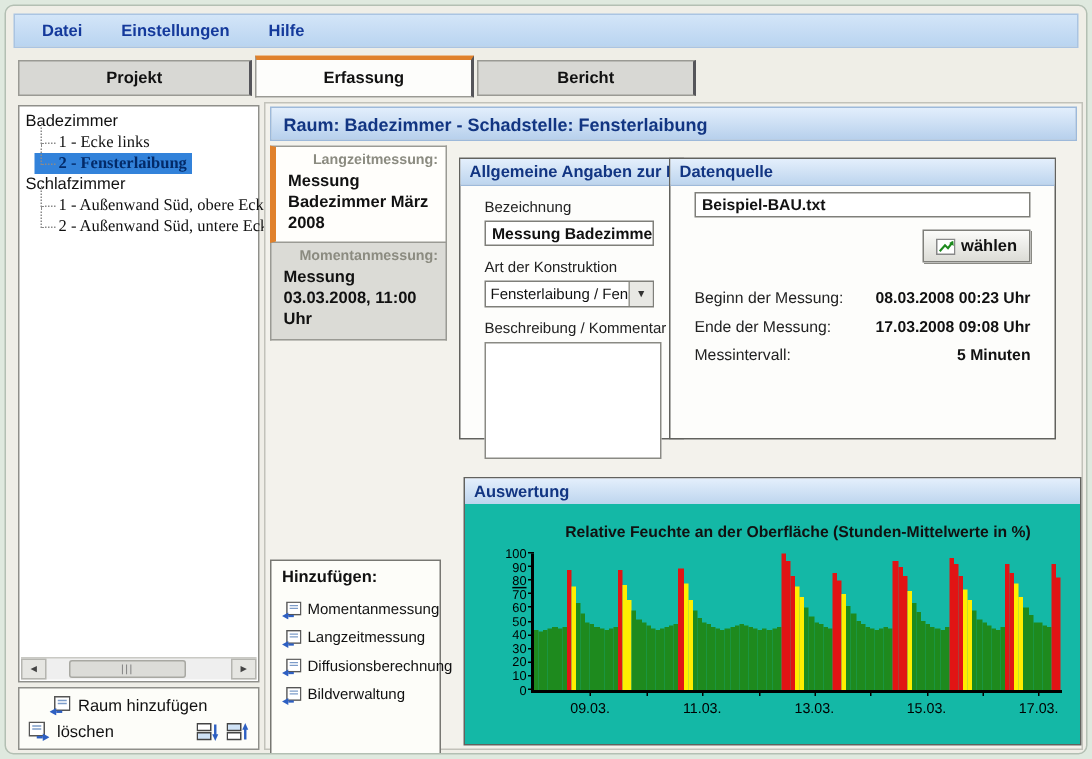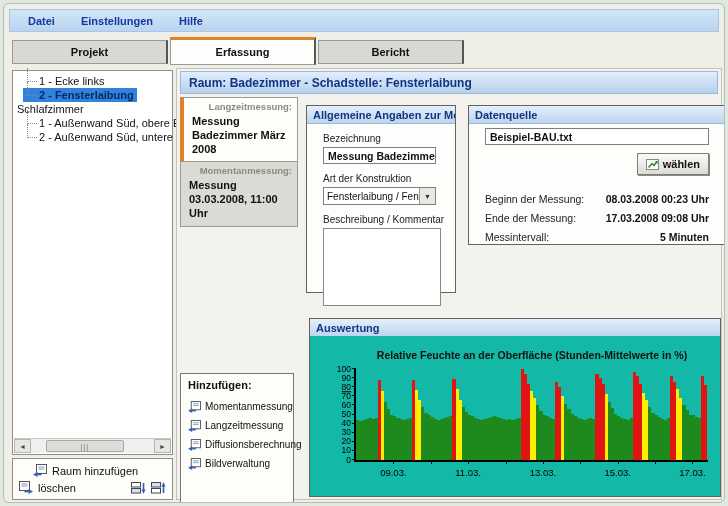--- a/index.html
+++ b/index.html
@@ -8,21 +8,21 @@
   .menubar{position:absolute;top:5px;left:5px;right:5px;height:23px;background:linear-gradient(#d3e5f8,#b9d4f0);border:1px solid #aac4e2;display:flex;align-items:center;gap:26px;padding-left:18px;box-sizing:border-box;}
   .menu-item{font-size:11px;font-weight:bold;color:#14399b;cursor:default;}
   
   .tabbar{position:absolute;top:33px;left:5px;right:5px;height:28px;}
   .tab{position:absolute;top:3px;height:24px;background:#d8d8d4;border:1px solid #9a9a94;border-right:2px solid #55555a;box-sizing:border-box;display:flex;align-items:center;justify-content:center;font-size:11px;font-weight:bold;color:#111;}
   .tab.active{top:0;height:28px;background:#fdfdfb;border-top:3px solid #e0812c;z-index:2;}
   
   .tree-panel{position:absolute;left:8px;top:66px;width:161px;height:385px;background:#fff;border:1px solid #8f8f8a;box-sizing:border-box;}
   .tree{padding:3px 2px;font-size:11px;color:#111;}
   .tree-group{padding:1px 2px;}
-  .tree-child{position:relative;margin-left:8px;padding:1px 3px 1px 16px;white-space:nowrap;}
+  .tree-child{position:relative;margin-left:8px;padding:1px 3px 1px 16px;white-space:nowrap;font-family:Liberation Serif, serif;}
   .tree-child::before{content:"";position:absolute;left:4px;top:-6px;bottom:45%;width:9px;border-left:1px dotted #8a8a8a;border-bottom:1px dotted #8a8a8a;}
   .tree-child.selected{background:#3282da;color:#032a68;font-weight:bold;width:max-content;}
   
   .hscroll{position:absolute;left:1px;right:1px;bottom:1px;height:14px;background:#efefef;border-top:1px solid #c9c9c4;display:flex;align-items:stretch;}
   .hs-btn{width:15px;background:#e6e6e2;border:1px solid #b5b5b0;display:flex;align-items:center;justify-content:center;font-size:7px;color:#444;}
   .hs-track{flex:1;position:relative;}
   .hs-thumb{position:absolute;left:12%;width:62%;top:1px;bottom:1px;background:#dcdcd8;border:1px solid #a8a8a2;border-radius:2px;display:flex;align-items:center;justify-content:center;font-size:7px;color:#777;letter-spacing:1px;}
   
   .left-actions{position:absolute;left:8px;top:454px;width:161px;height:42px;background:#fdfdf9;border:1px solid #8f8f8a;box-sizing:border-box;padding:3px 6px;}
   .action-row{display:flex;align-items:center;gap:5px;height:17px;font-size:11px;color:#111;}
@@ -39,21 +39,21 @@
   .card-title{font-size:11px;font-weight:bold;color:#111;line-height:1.25;}
   
   .add-panel{position:absolute;left:3px;top:304px;width:114px;height:156px;background:#fdfdf9;border:1px solid #777772;box-sizing:border-box;padding:5px 4px 0 7px;}
   .add-title{font-size:11px;font-weight:bold;color:#111;margin-bottom:6px;}
   .add-item{display:flex;align-items:center;gap:4px;font-size:10px;color:#111;height:19px;white-space:nowrap;}
   .add-del-row{position:absolute;left:0;right:0;bottom:0;height:22px;border-top:1px solid #777772;display:flex;align-items:center;gap:4px;padding:0 5px 0 7px;font-size:10px;}
   
   .gbox{position:absolute;background:#fdfdfb;border:1px solid #62625e;box-sizing:border-box;}
   .gbox-head{height:17px;background:linear-gradient(#e4effc,#bdd5ee);border-bottom:1px solid #9db9da;display:flex;align-items:center;padding-left:6px;font-size:11px;font-weight:bold;color:#123582;white-space:nowrap;overflow:hidden;}
   .g-general{left:129px;top:36px;width:150px;height:188px;}
-  .g-data{left:291px;top:36px;width:258px;height:140px;}
+  .g-data{left:269px;top:36px;width:258px;height:188px;}
   .g-chart{left:132px;top:249px;width:412px;height:179px;}
   .field-label{font-size:10px;color:#222;margin:9px 0 3px 16px;}
   .field-input{margin-left:16px;width:113px;height:17px;border:1px solid #7f7f7a;background:#fff;font-size:10.5px;font-weight:bold;color:#111;display:flex;align-items:center;padding-left:4px;box-sizing:border-box;white-space:nowrap;overflow:hidden;}
   .field-select{margin-left:16px;width:113px;height:18px;border:1px solid #7f7f7a;background:#fff;display:flex;align-items:center;box-sizing:border-box;}
   .sel-text{flex:1;font-size:10px;color:#111;padding-left:3px;white-space:nowrap;overflow:hidden;}
   .sel-btn{width:15px;align-self:stretch;background:#e8e8e4;border-left:1px solid #9a9a94;display:flex;align-items:center;justify-content:center;font-size:7px;color:#333;}
   .field-textarea{margin-left:16px;width:116px;height:76px;border:1px solid #8a8a84;background:#fff;}
   .ds-input{margin:4px 0 0 16px;width:224px;}
   .ds-btn-row{display:flex;justify-content:flex-end;padding-right:16px;margin-top:8px;}
   .btn{height:20px;border:1px solid #7f7f7a;background:linear-gradient(#fbfbf9,#dcdcd6);box-shadow:1px 1px 0 #8a8a84;display:flex;align-items:center;gap:4px;padding:0 8px;font-size:11px;font-weight:bold;color:#111;}
@@ -91,20 +91,21 @@
     <div class="tab active" style="left:161px;width:146px;">
         <span>Erfassung</span>
       </div>
     <div class="tab" style="left:309px;width:146px;">
         <span>Bericht</span>
       </div>
   </div>
 
   <div class="tree-panel">
     <div class="tree">
+      <div class="tree-group">Badezimmer</div>
       <div class="tree-child">1 - Ecke links</div>
       <div class="tree-child selected">2 - Fensterlaibung</div>
       <div class="tree-group">Schlafzimmer</div>
       <div class="tree-child">1 - Außenwand Süd, obere Ecke</div>
       <div class="tree-child">2 - Außenwand Süd, untere Ecke</div>
     </div>
     <div class="hscroll">
       <div class="hs-btn">◄</div>
       <div class="hs-track">
         <div class="hs-thumb">|||</div>

